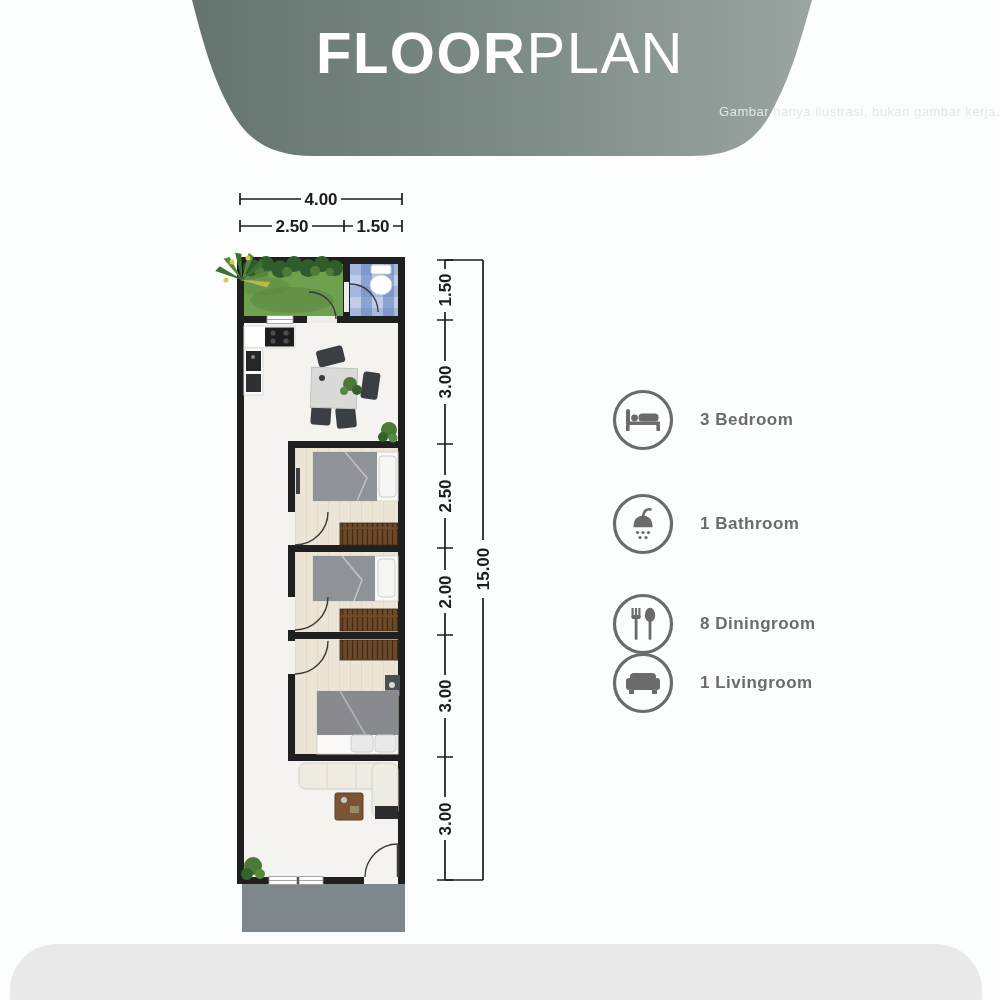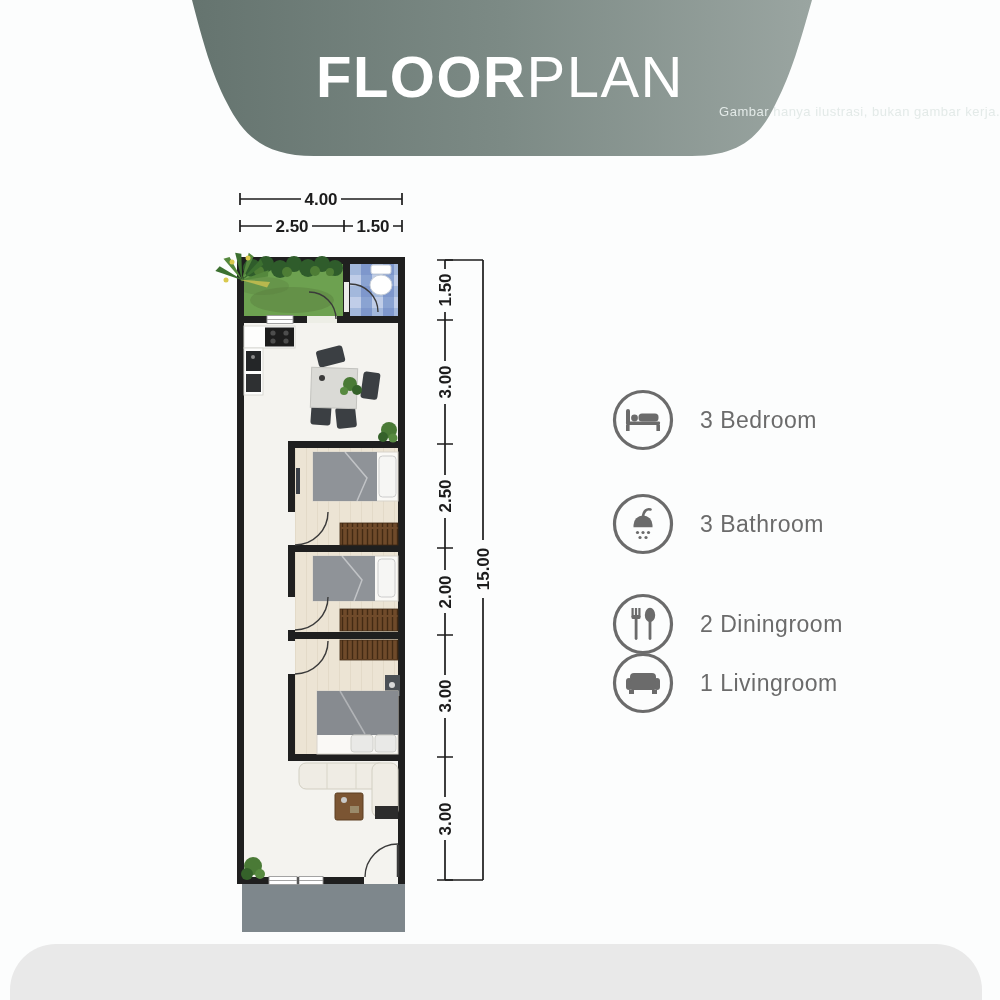--- a/index.html
+++ b/index.html
@@ -1,27 +1,27 @@
 <!DOCTYPE html>
 <html style="--page: #fcfdfd; --banner_a: #65746f; --banner_b: #7c8a85; --banner_c: #9aa5a1; --wall: #1f1f1f; --grass: #6da150; --bush: #2f5c2b; --floor1: #f4f3ef; --wardrobe: #6f4a2a; --blanket: #8f9398; --sofa: #efece4; --chair: #3b3f43; --ctable: #7b5533; --porch: #7e878c; --footer: #e9e9e9; --dim: #1c1c1c; --legend: #6b6b6b; --doorarc: #3a3a3a;"><head>
 <meta charset="utf-8">
 <style>
   html,body{margin:0;padding:0}
   body{width:1000px;height:1000px;position:relative;overflow:hidden;
        background:var(--page,#fcfdfd);font-family:"Liberation Sans",sans-serif}
   .banner-svg{position:absolute;left:0;top:0}
-  .title{position:absolute;left:0;top:47px;width:1000px;text-align:center;
+  .title{position:absolute;left:0;top:23px;width:1000px;text-align:center;
          color:#fff;font-size:58px;line-height:1.05;letter-spacing:1.5px;white-space:nowrap}
   .title .b{font-weight:900}
   .title .l{font-weight:300}
   .subtitle{position:absolute;left:0;top:104px;width:1000px;text-align:right;
             color:#e3eae8;font-size:13px;letter-spacing:.5px}
   .plan-svg{position:absolute;left:200px;top:180px}
   .legend-item{position:absolute;left:612px;height:62px;display:flex;align-items:center;gap:26px}
-  .legend-label{font-size:23px;font-weight:400;color:var(--legend,#6b6b6b);letter-spacing:.5px;white-space:nowrap}
+  .legend-label{font-size:17px;font-weight:700;color:var(--legend,#6b6b6b);letter-spacing:.5px;white-space:nowrap}
   .footer-band{position:absolute;left:10px;top:944px;width:972px;height:56px;
                background:var(--footer,#e9e9e9);border-radius:46px 46px 0 0}
   svg text.dim{font-family:"Liberation Sans",sans-serif;font-weight:bold;font-size:17px;fill:var(--dim,#1c1c1c)}
 </style>
 </head>
 <body>
 
 <svg class="banner-svg" width="1000" height="162" viewBox="0 0 1000 162">
   <defs>
     <linearGradient id="bgrad" x1="0" y1="0" x2="1" y2="0">
@@ -277,37 +277,37 @@
     <path d="M-9.5 1 A9.5 9.5 0 0 1 9.5 1 L9.5 3.2 L-9.5 3.2 Z" fill="var(--legend,#6b6b6b)"></path>
     <path d="M0 -7 C0.5 -13.5 4 -15.5 7.5 -14.5" stroke="var(--legend,#6b6b6b)" stroke-width="2.6" fill="none" stroke-linecap="round"></path>
     <g fill="var(--legend,#6b6b6b)">
       <circle cx="-5.5" cy="8.5" r="1.6"></circle>
         <circle cx="0" cy="8.5" r="1.6"></circle>
         <circle cx="5.5" cy="8.5" r="1.6"></circle>
       <circle cx="-3" cy="13.5" r="1.6"></circle>
         <circle cx="3" cy="13.5" r="1.6"></circle>
     </g>
   </svg>
-  <span class="legend-label">3 Bathroom</span>
+  <span class="legend-label">1 Bathroom</span>
 </div>
 
 <div class="legend-item" style="top:593px">
   <svg width="62" height="62" viewBox="-31 -31 62 62">
     <circle r="28.5" fill="none" stroke="var(--legend,#6b6b6b)" stroke-width="3.2"></circle>
     <g fill="var(--legend,#6b6b6b)">
       <rect x="-11.5" y="-16" width="2.2" height="9"></rect>
       <rect x="-8.1" y="-16" width="2.2" height="9"></rect>
       <rect x="-4.7" y="-16" width="2.2" height="9"></rect>
       <rect x="-11.5" y="-9" width="9" height="4" rx="1.5"></rect>
       <rect x="-8.3" y="-7" width="2.8" height="23" rx="1.4"></rect>
       <ellipse cx="7" cy="-9" rx="5.2" ry="7.2"></ellipse>
       <rect x="5.6" y="-4" width="2.8" height="20" rx="1.4"></rect>
     </g>
   </svg>
-  <span class="legend-label">2 Diningroom</span>
+  <span class="legend-label">8 Diningroom</span>
 </div>
 
 <div class="legend-item" style="top:652px">
   <svg width="62" height="62" viewBox="-31 -31 62 62">
     <circle r="28.5" fill="none" stroke="var(--legend,#6b6b6b)" stroke-width="3.2"></circle>
     <g fill="var(--legend,#6b6b6b)">
       <rect x="-13" y="-10" width="26" height="9" rx="4"></rect>
       <rect x="-17" y="-5" width="6" height="12" rx="3"></rect>
       <rect x="11" y="-5" width="6" height="12" rx="3"></rect>
       <rect x="-13" y="-3" width="26" height="10" rx="2"></rect>

